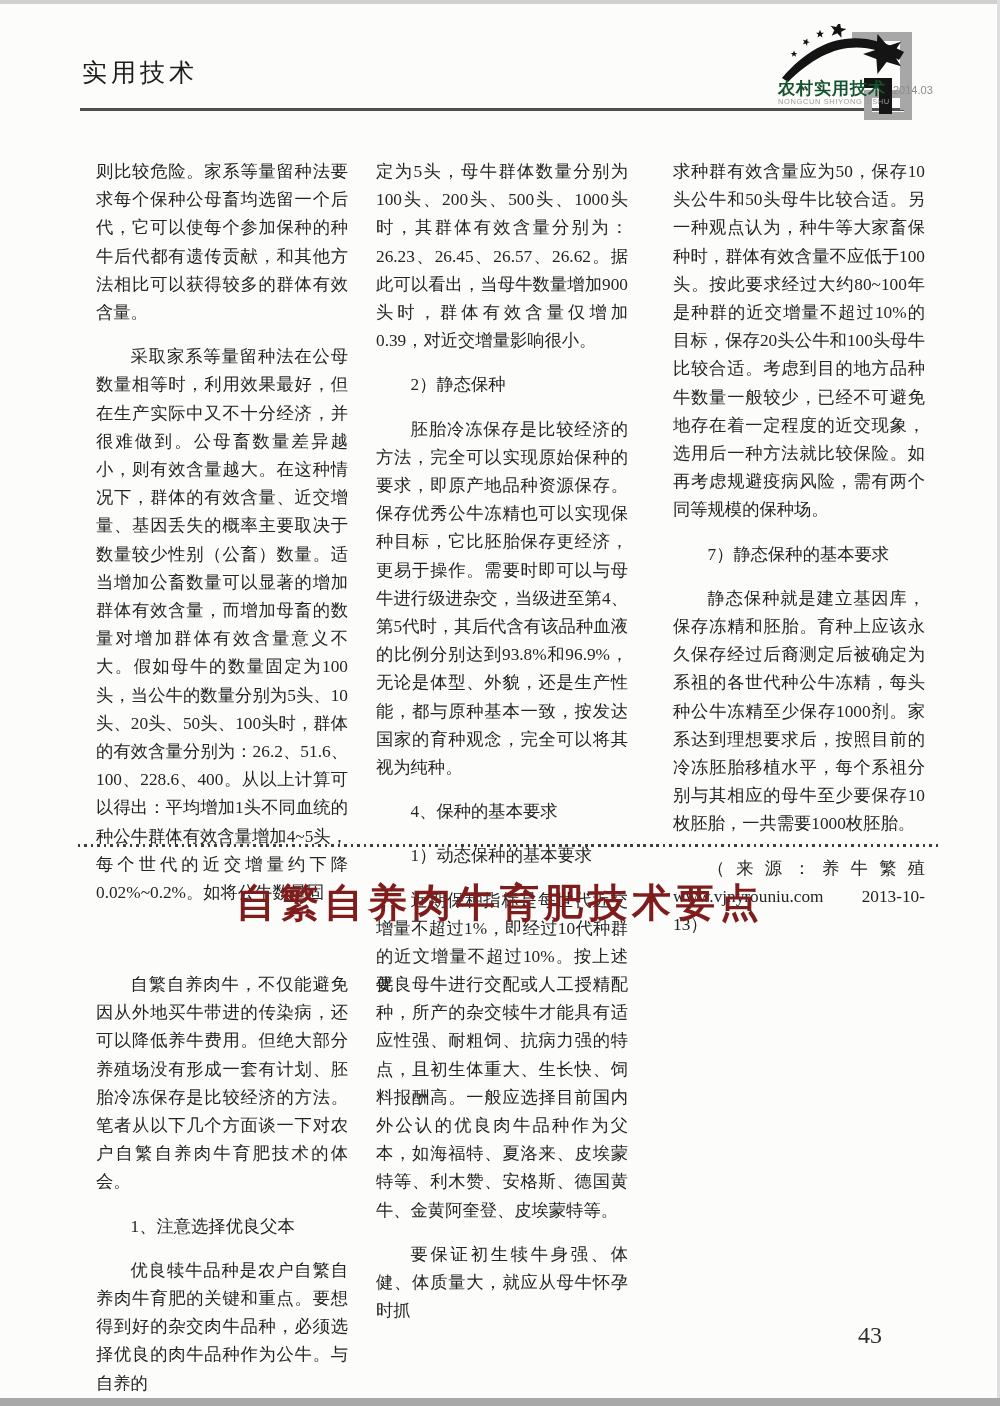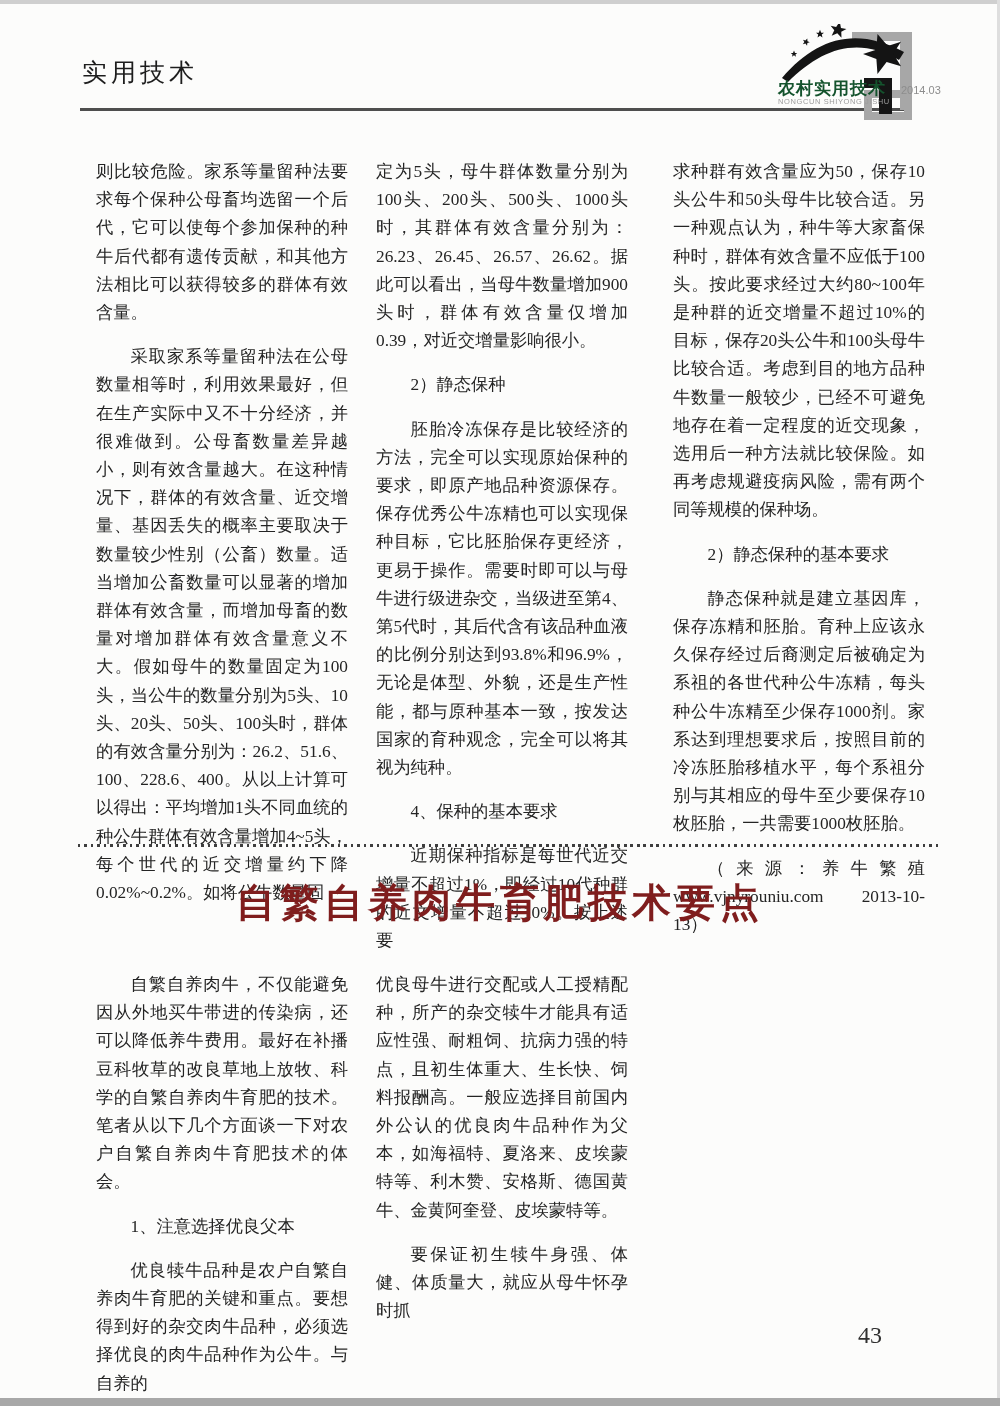--- a/index.html
+++ b/index.html
@@ -27,21 +27,21 @@
   .logo svg { position:absolute; left:2px; top:0; }
   .logo-frame-top    { position:absolute; left:74px;  top:8px;  width:60px; height:9px;  background:#a7a7a7; }
   .logo-frame-right  { position:absolute; left:122px; top:8px;  width:12px; height:78px; background:#a7a7a7; }
   .logo-frame-bottom { position:absolute; left:86px;  top:66px; width:48px; height:30px;
                        border:8px solid #a7a7a7; box-sizing:border-box; }
   .logo-hook-h { position:absolute; left:86px;  top:54px; width:28px; height:10px; background:#151515; }
   .logo-hook-v { position:absolute; left:101px; top:54px; width:13px; height:36px; background:#151515; }
   .logo-text { position:absolute; left:0; top:56px; width:120px; line-height:1.05; white-space:nowrap; }
   .logo-title { font-size:17px; font-weight:bold; color:#14532d; letter-spacing:1px;
                 font-family:"Liberation Sans","DejaVu Sans",sans-serif; }
-  .logo-issue { font-size:11px; color:#8d8d8d; font-family:"Liberation Sans",sans-serif; margin-left:15px; }
+  .logo-issue { font-size:11px; color:#8d8d8d; font-family:"Liberation Sans",sans-serif; margin-left:7px; }
   .logo-sub   { font-size:7.5px; color:#9c9c9c; letter-spacing:0.6px;
                 font-family:"Liberation Sans","DejaVu Sans",sans-serif; }
 
   
   .col {
     position:absolute; width:284px;
     font-size:17.3px; line-height:28.2px; text-align:justify; color:#242424;
   }
   .col p { margin:16px; }
   .col p.indent { text-indent:2em; }
@@ -96,34 +96,35 @@
 
   <div class="col a1 c1">
     <p>则比较危险。家系等量留种法要求每个保种公母畜均选留一个后代，它可以使每个参加保种的种牛后代都有遗传贡献，和其他方法相比可以获得较多的群体有效含量。</p>
     <p class="indent">采取家系等量留种法在公母数量相等时，利用效果最好，但在生产实际中又不十分经济，并很难做到。公母畜数量差异越小，则有效含量越大。在这种情况下，群体的有效含量、近交增量、基因丢失的概率主要取决于数量较少性别（公畜）数量。适当增加公畜数量可以显著的增加群体有效含量，而增加母畜的数量对增加群体有效含量意义不大。假如母牛的数量固定为100头，当公牛的数量分别为5头、10头、20头、50头、100头时，群体的有效含量分别为：26.2、51.6、100、228.6、400。从以上计算可以得出：平均增加1头不同血统的种公牛群体有效含量增加4~5头，每个世代的近交增量约下降0.02%~0.2%。如将公牛数量固</p>
   </div>
   <div class="col a1 c2">
     <p>定为5头，母牛群体数量分别为100头、200头、500头、1000头时，其群体有效含量分别为：26.23、26.45、26.57、26.62。据此可以看出，当母牛数量增加900头时，群体有效含量仅增加0.39，对近交增量影响很小。</p>
     <p class="indent">2）静态保种</p>
     <p class="indent">胚胎冷冻保存是比较经济的方法，完全可以实现原始保种的要求，即原产地品种资源保存。保存优秀公牛冻精也可以实现保种目标，它比胚胎保存更经济，更易于操作。需要时即可以与母牛进行级进杂交，当级进至第4、第5代时，其后代含有该品种血液的比例分别达到93.8%和96.9%，无论是体型、外貌，还是生产性能，都与原种基本一致，按发达国家的育种观念，完全可以将其视为纯种。</p>
     <p class="indent">4、保种的基本要求</p>
+    <p class="indent">1）动态保种的基本要求</p>
     <p class="indent">近期保种指标是每世代近交增量不超过1%，即经过10代种群的近文增量不超过10%。按上述要</p>
   </div>
   <div class="col a1 c3">
     <p>求种群有效含量应为50，保存10头公牛和50头母牛比较合适。另一种观点认为，种牛等大家畜保种时，群体有效含量不应低于100头。按此要求经过大约80~100年是种群的近交增量不超过10%的目标，保存20头公牛和100头母牛比较合适。考虑到目的地方品种牛数量一般较少，已经不可避免地存在着一定程度的近交现象，选用后一种方法就比较保险。如再考虑规避疫病风险，需有两个同等规模的保种场。</p>
-    <p class="indent">2）静态保种的基本要求</p>
+    <p class="indent">7）静态保种的基本要求</p>
     <p class="indent">静态保种就是建立基因库，保存冻精和胚胎。育种上应该永久保存经过后裔测定后被确定为系祖的各世代种公牛冻精，每头种公牛冻精至少保存1000剂。家系达到理想要求后，按照目前的冷冻胚胎移植水平，每个系祖分别与其相应的母牛至少要保存10枚胚胎，一共需要1000枚胚胎。</p>
     <p class="indent">（来源：养牛繁殖www.vjnyrouniu.com 2013-10-13）</p>
   </div>
 
   <div class="divider"></div>
   <div class="article2-title">自繁自养肉牛育肥技术要点</div>
 
   <div class="col a2 c1">
-    <p class="indent">自繁自养肉牛，不仅能避免因从外地买牛带进的传染病，还可以降低养牛费用。最好在补播豆科牧草的改良草地上放牧、科学的自繁自养肉牛育肥的技术。笔者从以下几个方面谈一下对农户自繁自养肉牛育肥技术的体会。</p>
+    <p class="indent">自繁自养肉牛，不仅能避免因从外地买牛带进的传染病，还可以降低养牛费用。但绝大部分养殖场没有形成一套有计划、胚胎冷冻保存是比较经济的方法。笔者从以下几个方面谈一下对农户自繁自养肉牛育肥技术的体会。</p>
     <p class="indent">1、注意选择优良父本</p>
     <p class="indent">优良犊牛品种是农户自繁自养肉牛育肥的关键和重点。要想得到好的杂交肉牛品种，必须选择优良的肉牛品种作为公牛。与自养的</p>
   </div>
   <div class="col a2 c2">
     <p>优良母牛进行交配或人工授精配种，所产的杂交犊牛才能具有适应性强、耐粗饲、抗病力强的特点，且初生体重大、生长快、饲料报酬高。一般应选择目前国内外公认的优良肉牛品种作为父本，如海福特、夏洛来、皮埃蒙特等、利木赞、安格斯、德国黄牛、金黄阿奎登、皮埃蒙特等。</p>
     <p class="indent">要保证初生犊牛身强、体健、体质量大，就应从母牛怀孕时抓</p>
   </div>
 
   <div class="page-number">43</div>
 </div>

